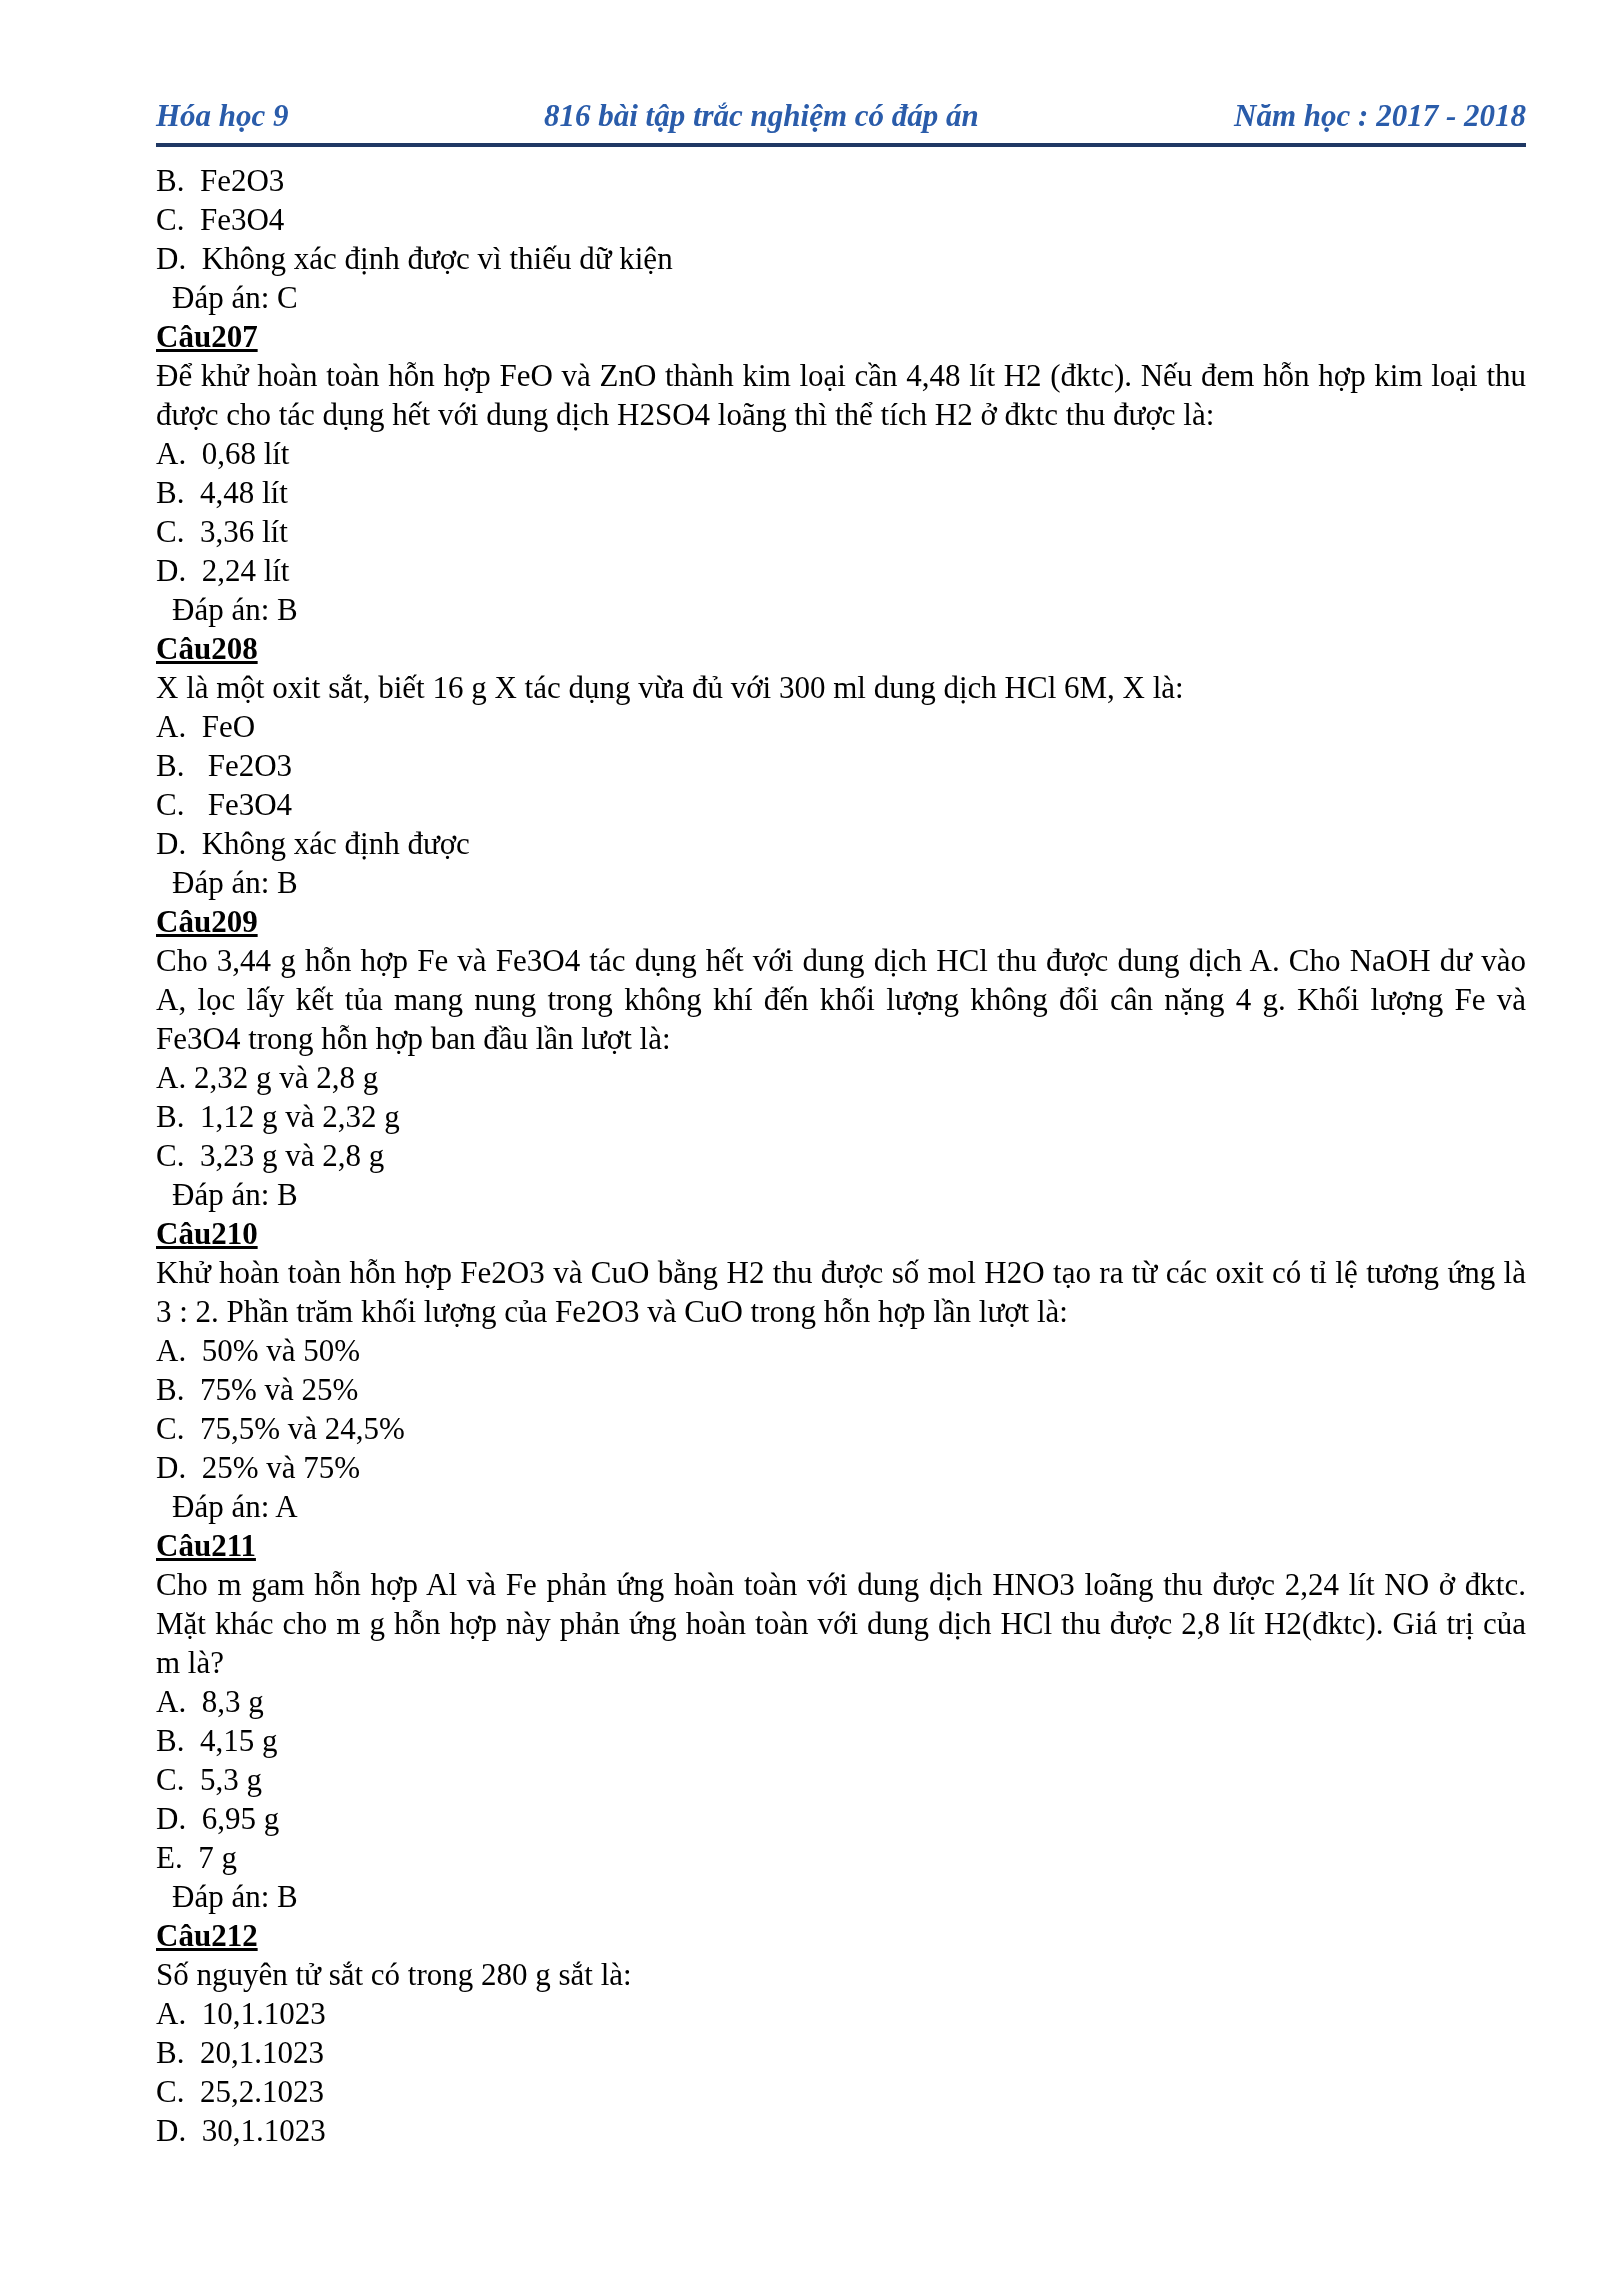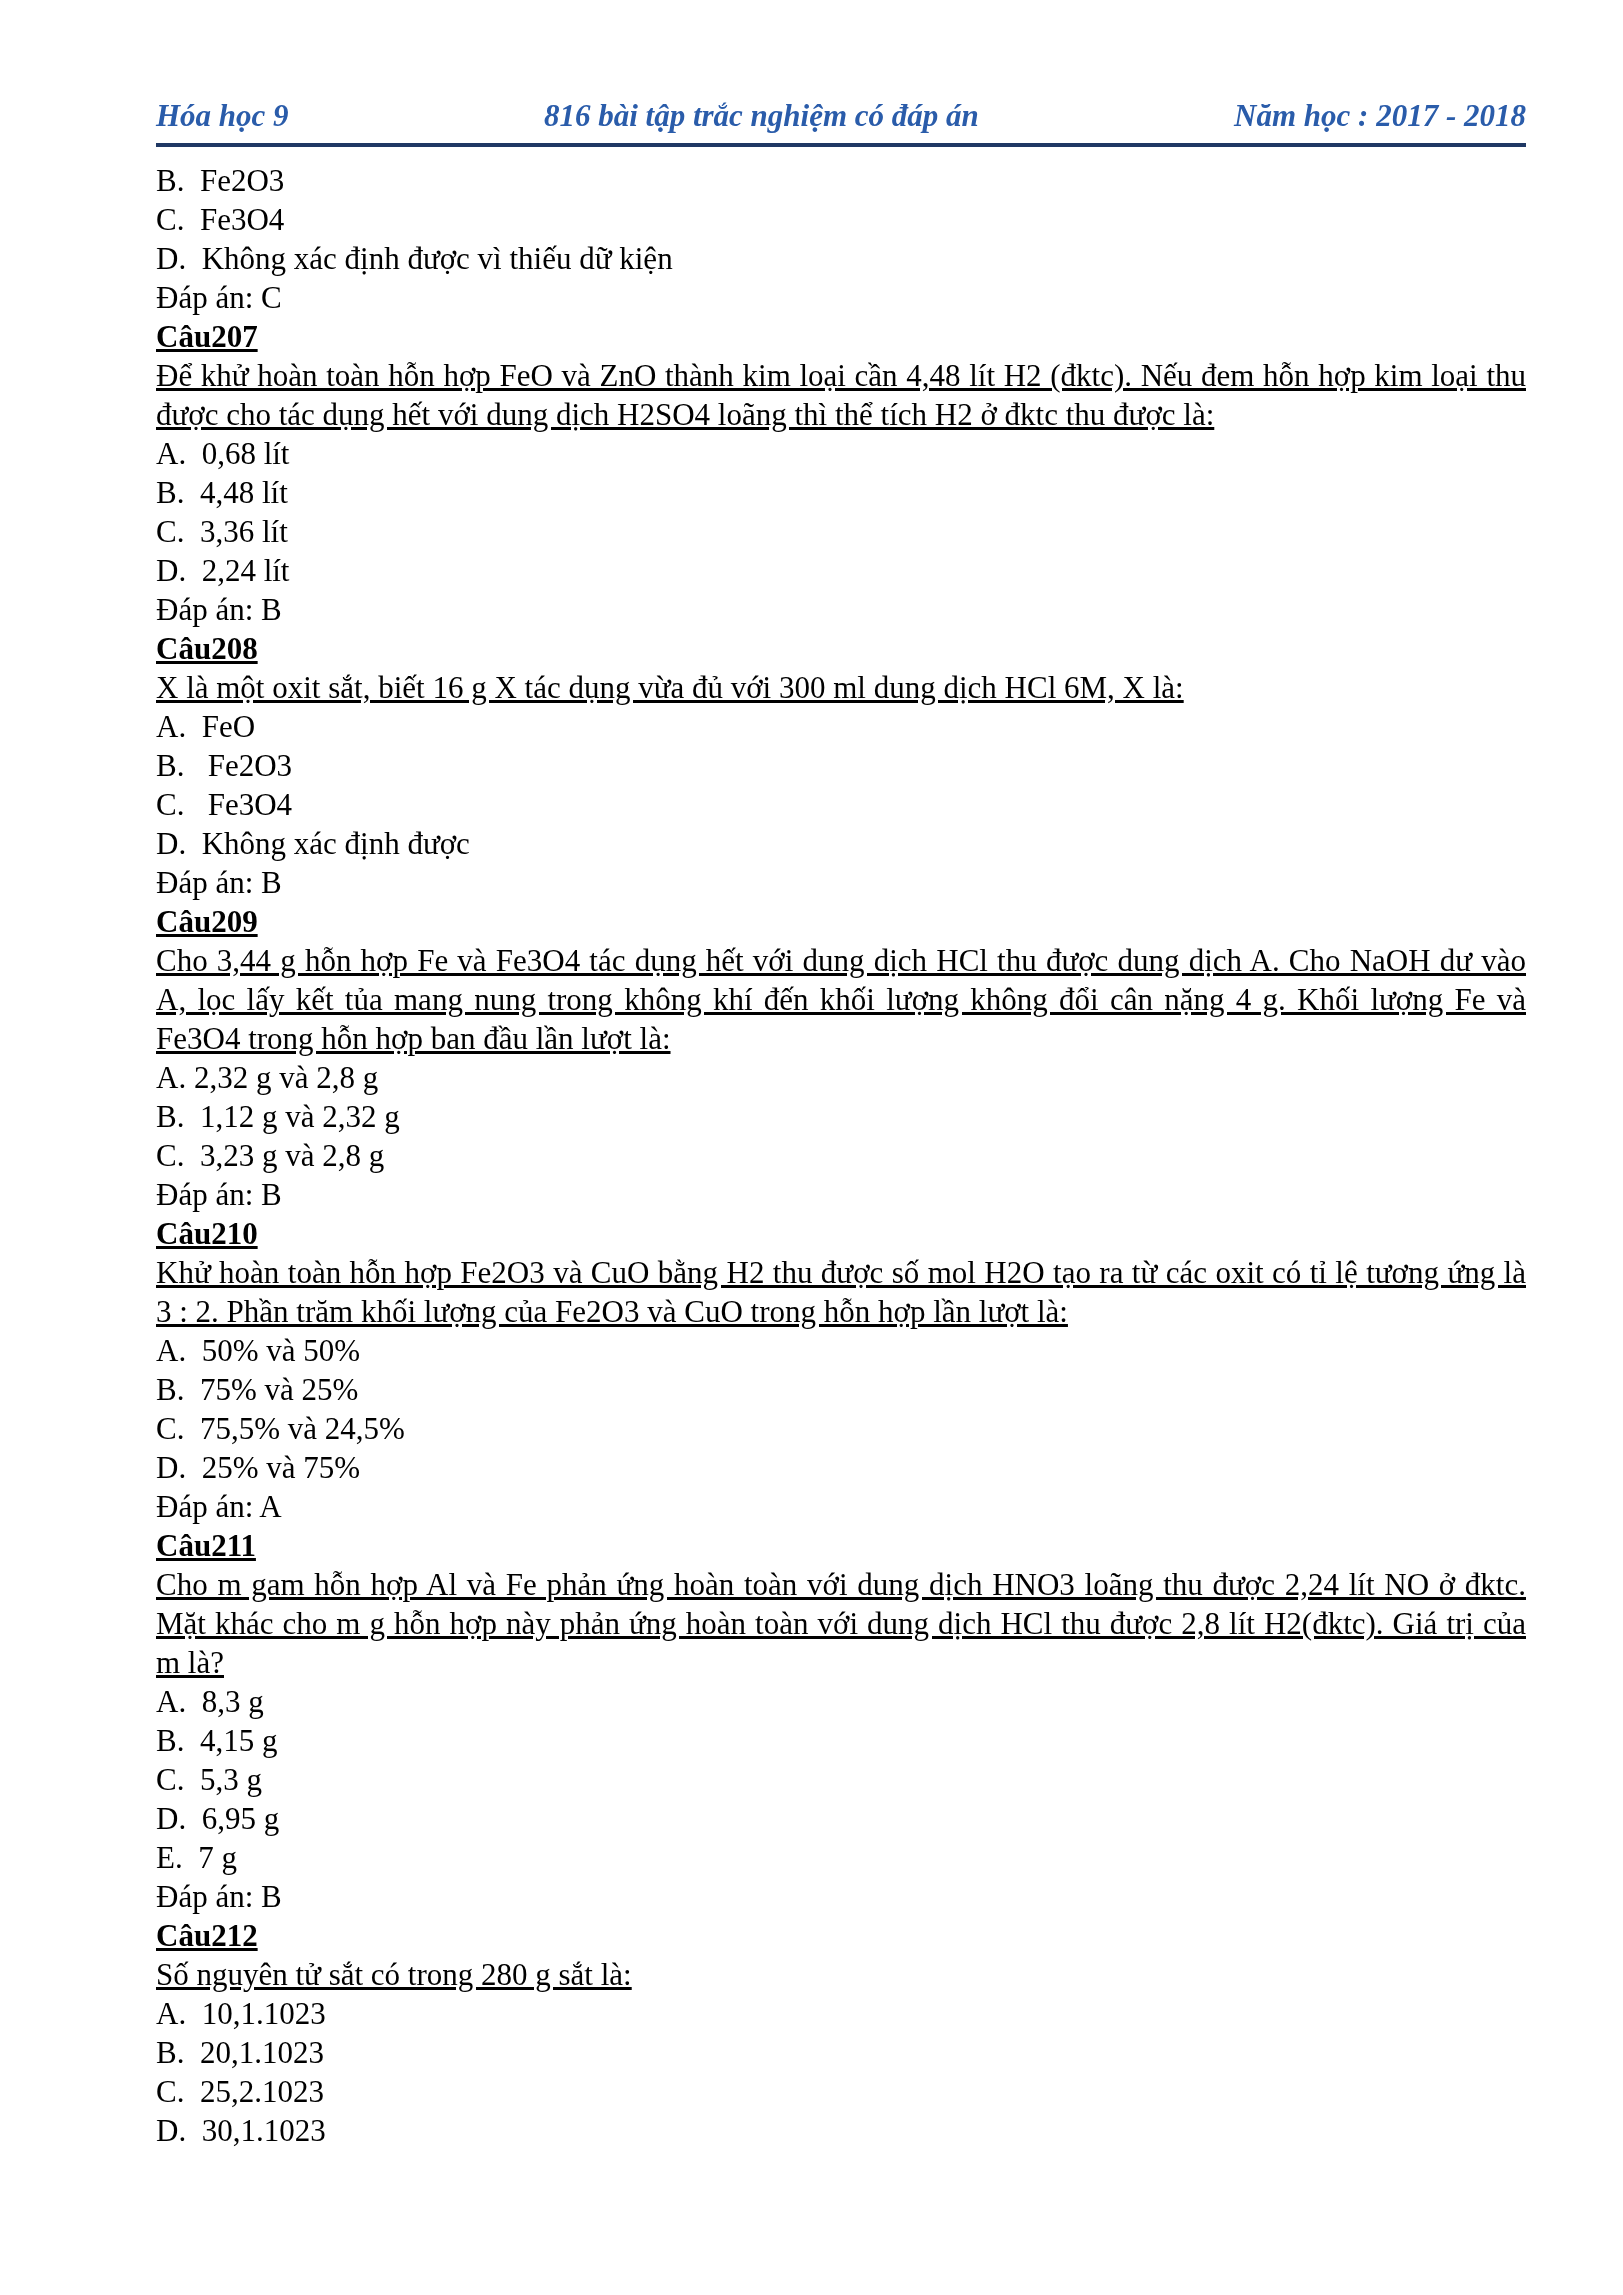--- a/index.html
+++ b/index.html
@@ -30,22 +30,22 @@
   }
   .hdr span { white-space: nowrap; }
   .rule {
     height: 3.9px;
     background: #1f3864;
     margin: 0 0 14.4px 0;
   }
   main { line-height: 39px; }
   .line { white-space: pre-wrap; }
   .option { white-space: pre-wrap; }
-  .answer { white-space: pre-wrap; }
-  .para { text-align: justify; text-decoration: underline; }
+  .answer { white-space: pre-wrap; margin-left: 16px; }
+  .para { text-align: justify; }
   .cau {
     font-weight: bold;
     text-decoration: underline;
     font-family: Liberation Serif, serif;
   }
 </style>
 </head>
 <body>
 
 <div class="page">

